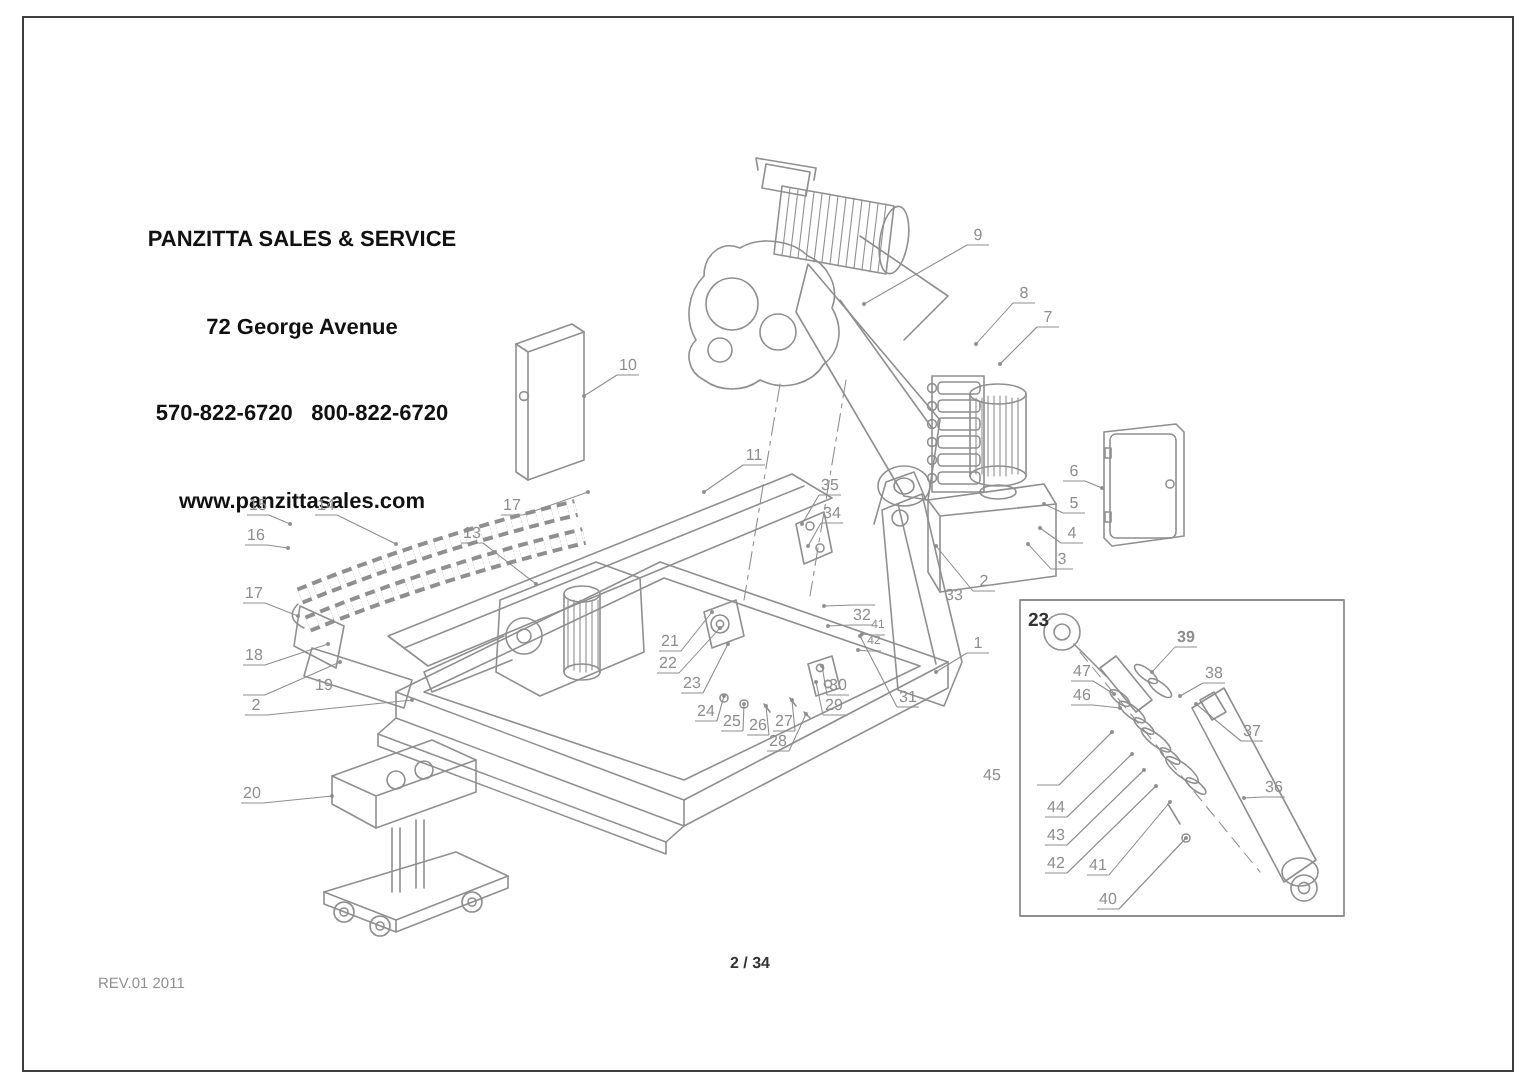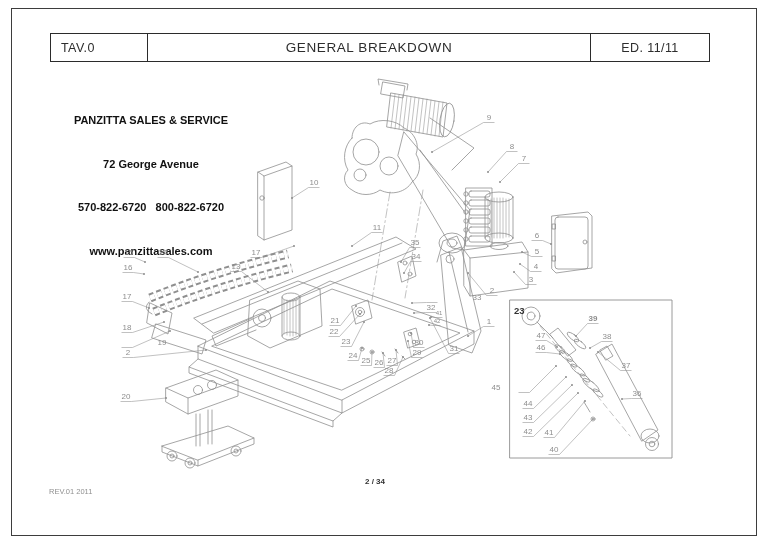--- a/index.html
+++ b/index.html
@@ -28,25 +28,20 @@
   .footer-page{position:absolute;left:345px;top:477px;width:60px;text-align:center;
         color:#333;font-weight:bold;font-size:8px;}
   .footer-rev{position:absolute;left:49px;top:487px;color:#909090;font-size:7.5px;}
 </style>
 </head>
 <body>
 
 <div class="page">
   <div class="page-frame"></div>
 
-  <div class="header-table">
-    <div class="header-cell hc-left">TAV.0</div>
-    <div class="header-cell hc-center">GENERAL BREAKDOWN</div>
-    <div class="header-cell hc-right">ED. 11/11</div>
-  </div>
 
   <div class="company">
     <div>PANZITTA SALES &amp; SERVICE</div>
     <div>72 George Avenue</div>
     <div>570-822-6720   800-822-6720</div>
     <div>www.panzittasales.com</div>
   </div>
 
   <div class="diagram">
 

